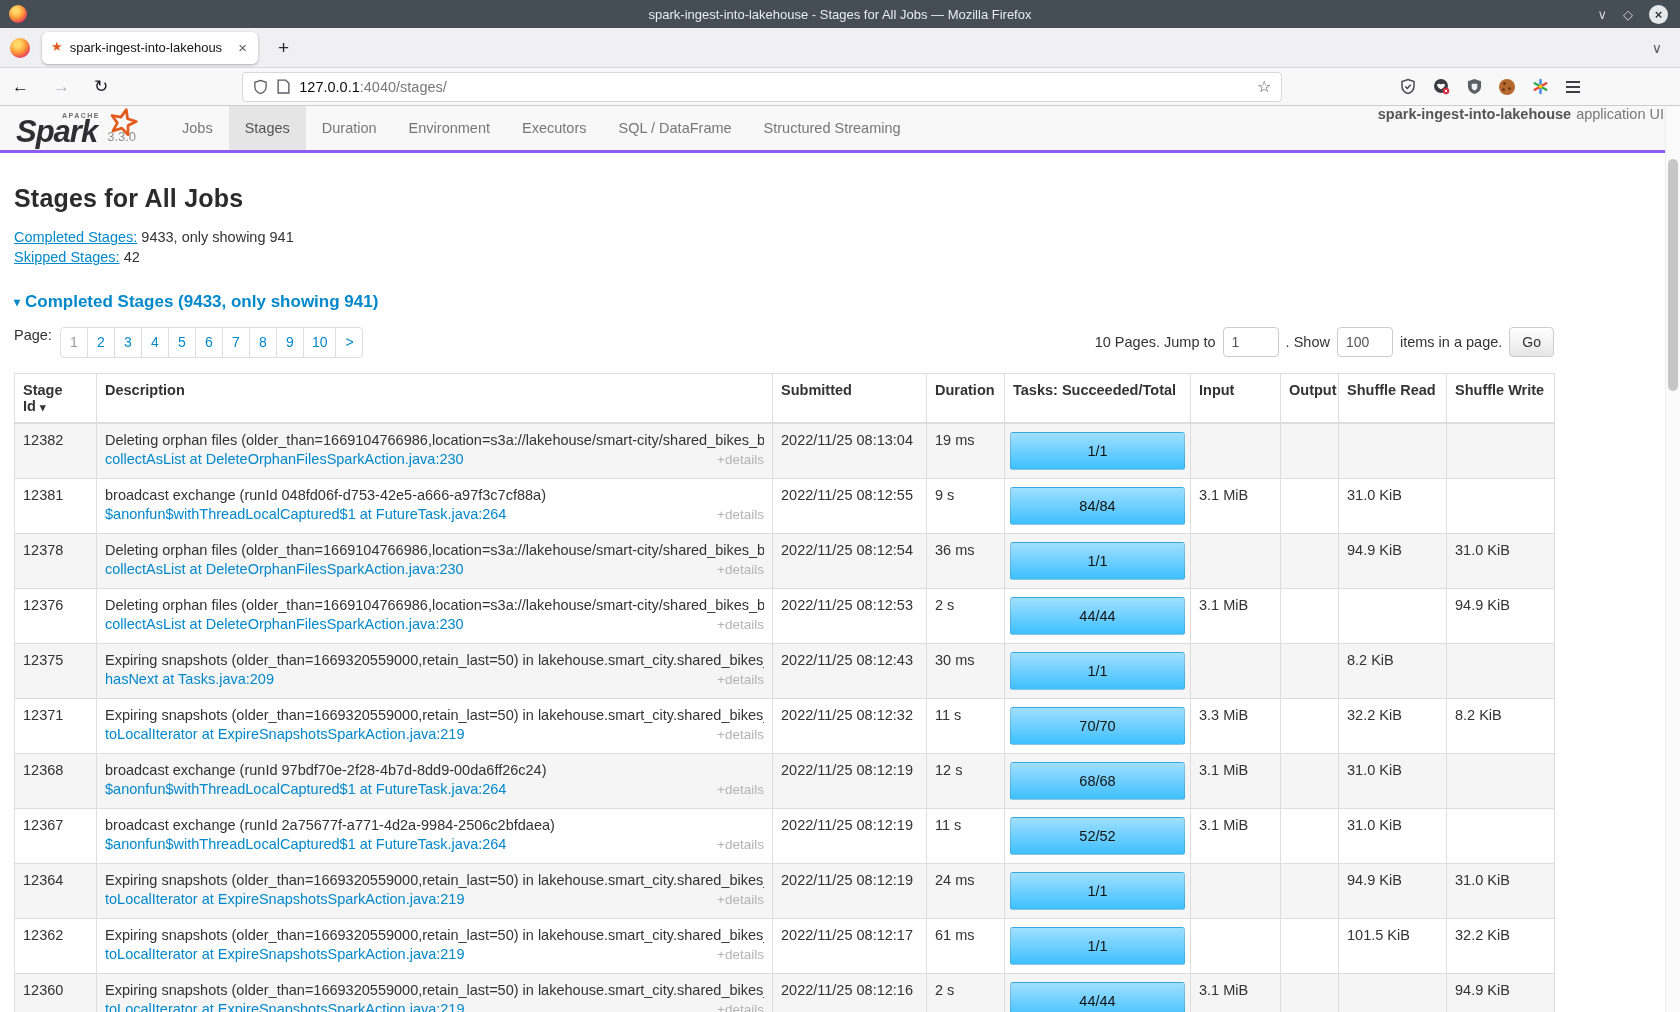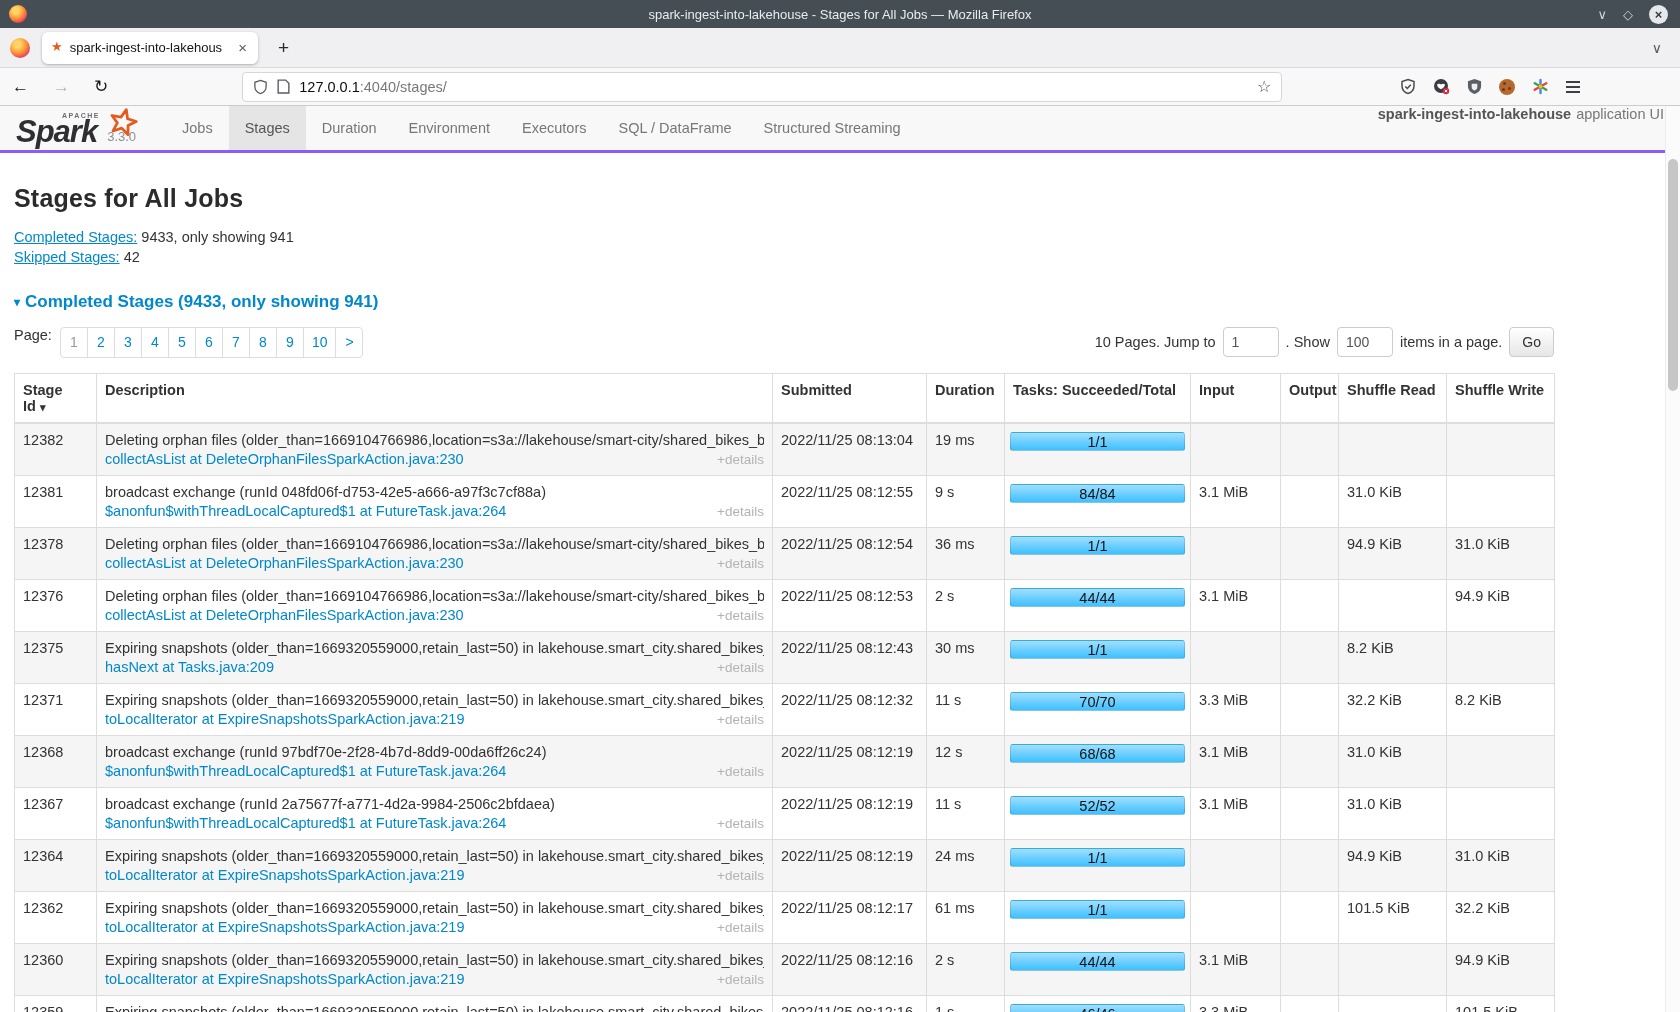--- a/index.html
+++ b/index.html
@@ -84,21 +84,21 @@
   table.stages { margin-top:15px; border-collapse:collapse; table-layout:fixed; width:1540px; }
   .stages th, .stages td { border:1px solid #ddd; padding:8px; font-size:14.5px; color:#333; text-align:left; vertical-align:top; }
   .stages th { font-weight:bold; border-bottom-width:2px; }
   .stages tbody tr:nth-child(odd) { background:#f5f5f5; }
   .sort-arrow { font-size:11px; margin-left:4px; color:#333; }
   .desc-line { white-space:nowrap; overflow:hidden; }
   .desc-sub { display:flex; align-items:baseline; margin-top:3px; }
   a.stage-link { color:#0088cc; text-decoration:none; white-space:nowrap; overflow:hidden; }
   .details-toggle { margin-left:auto; color:#b3b3b3; font-size:13.5px; cursor:pointer; padding-left:10px; }
   .c-tasks-pad { padding:8px 5px !important; }
-  .progress { position:relative; height:19px; border-radius:3px; border:1px solid rgba(0,0,0,.12);
+  .progress { position:relative; height:38px; border-radius:3px; border:1px solid rgba(0,0,0,.12);
     background:linear-gradient(#A0DFFF,#3EC0FF); }
   .bar-label { position:absolute; left:0; right:0; top:0; bottom:0; display:flex; align-items:center; justify-content:center;
     font-size:14.5px; color:#111; }
 
   
   .scrollbar { position:absolute; top:107px; right:0; bottom:0; width:15px; background:#fbfbfb; border-left:1px solid #ececec; }
   .scroll-thumb { position:absolute; top:52px; left:2px; width:10px; height:232px; background:#c6c6c6; border-radius:6px; }
 </style>
 </head>
 <body>

